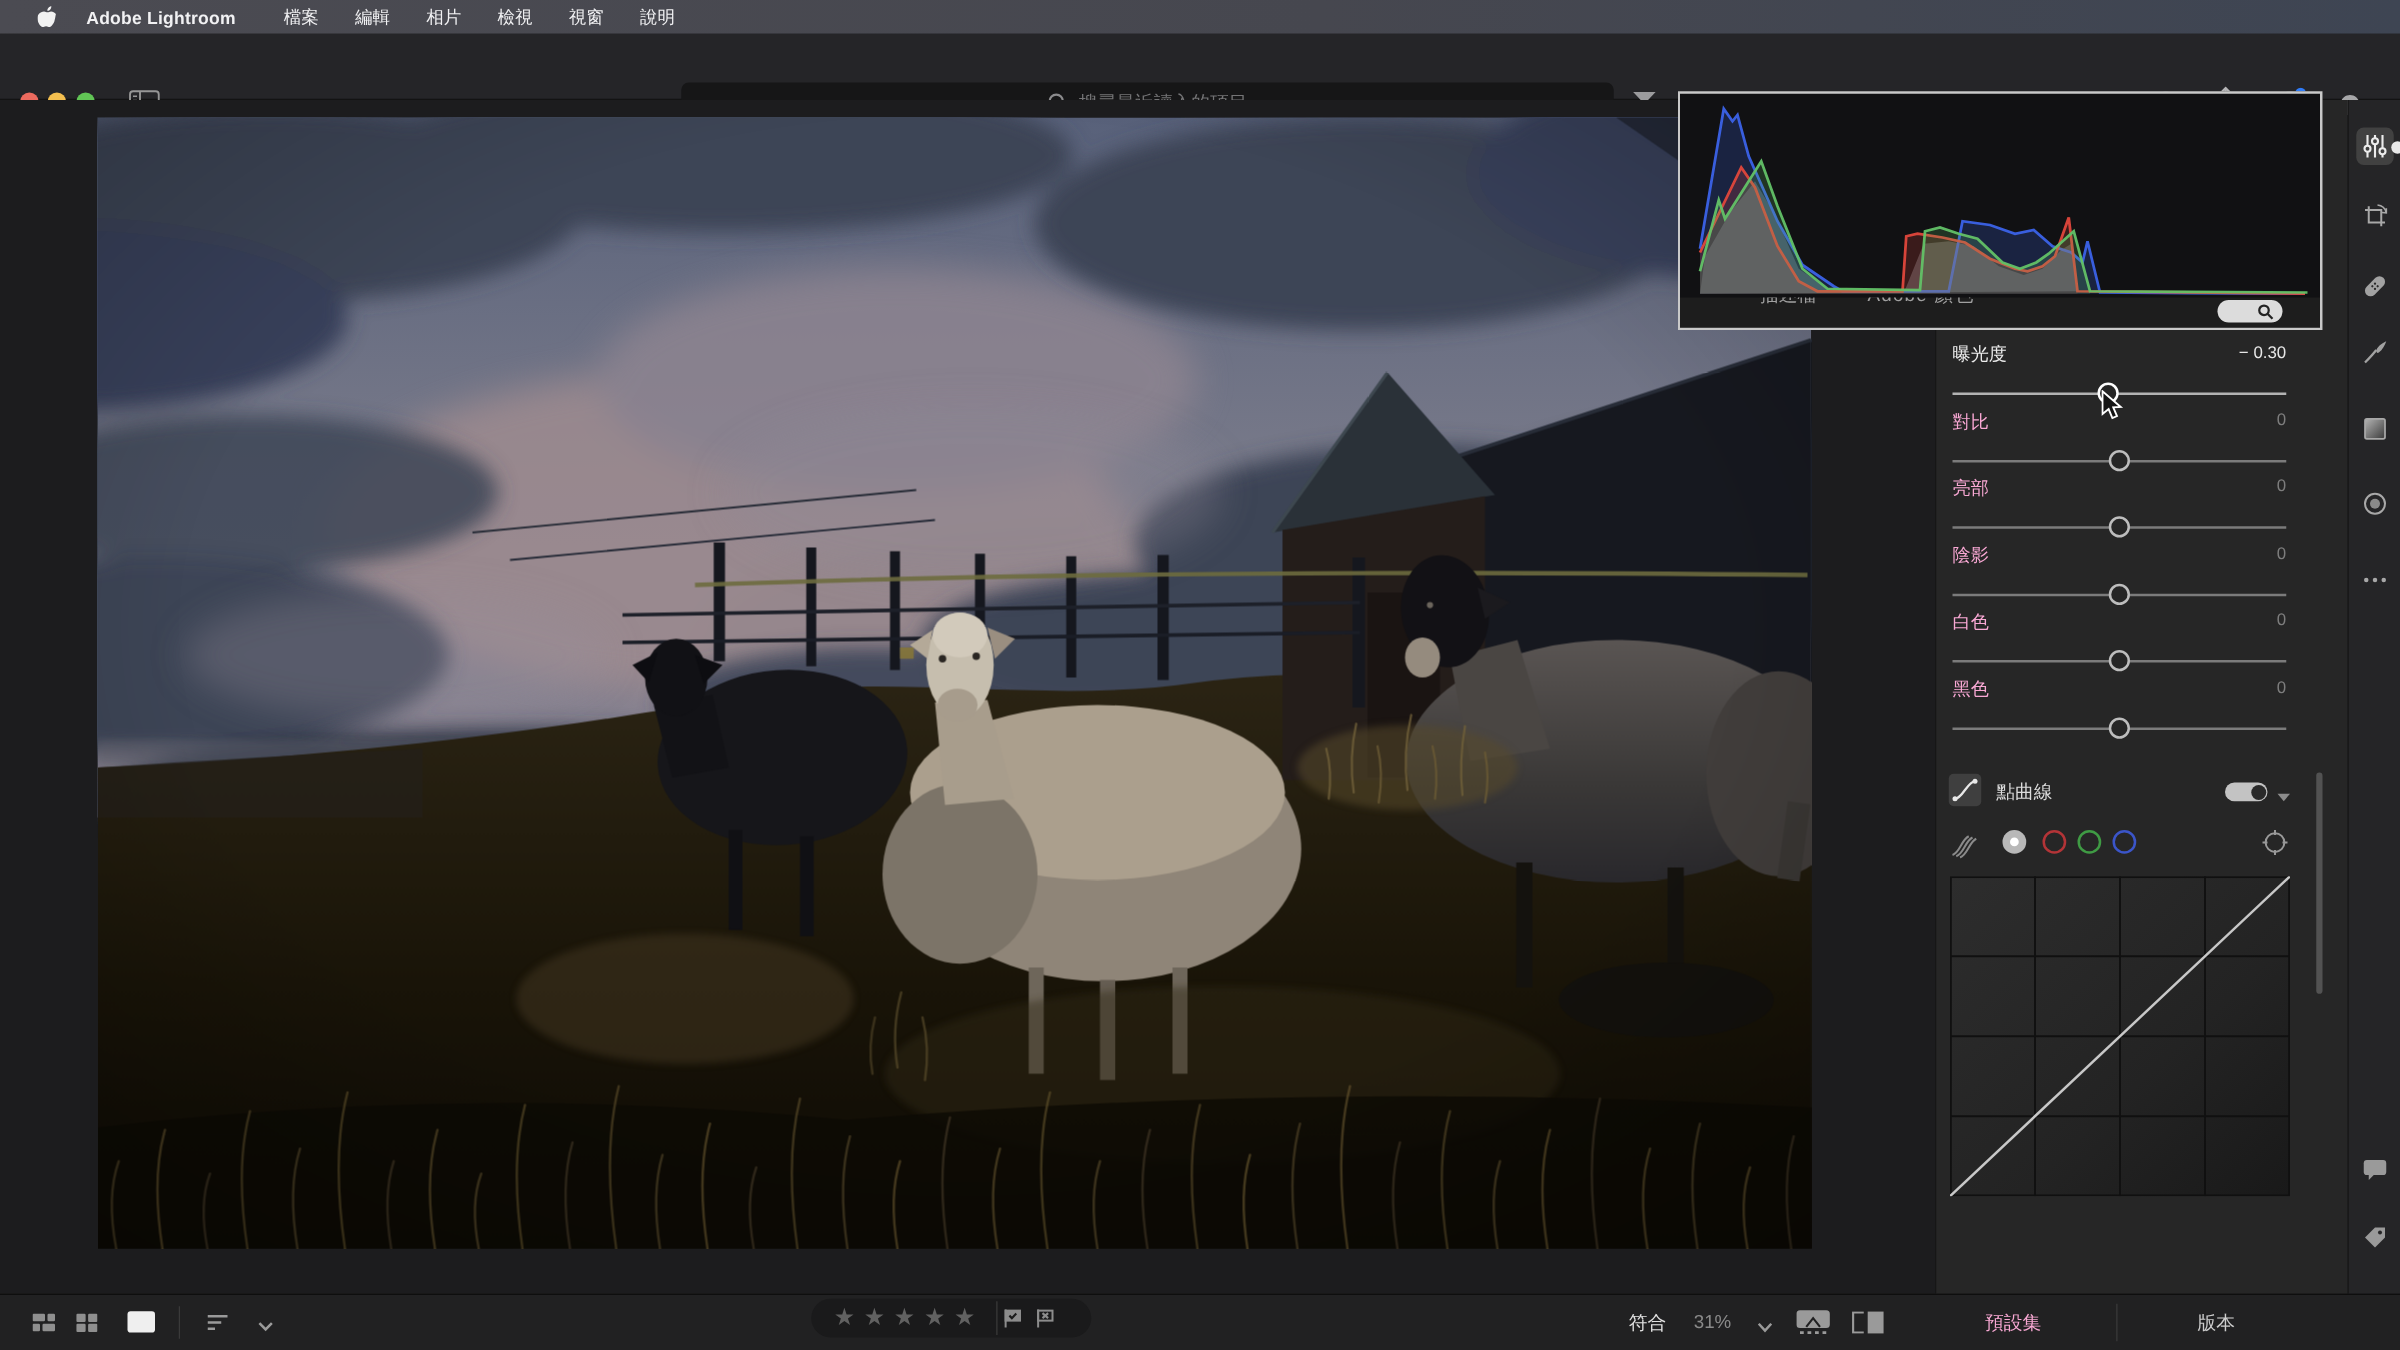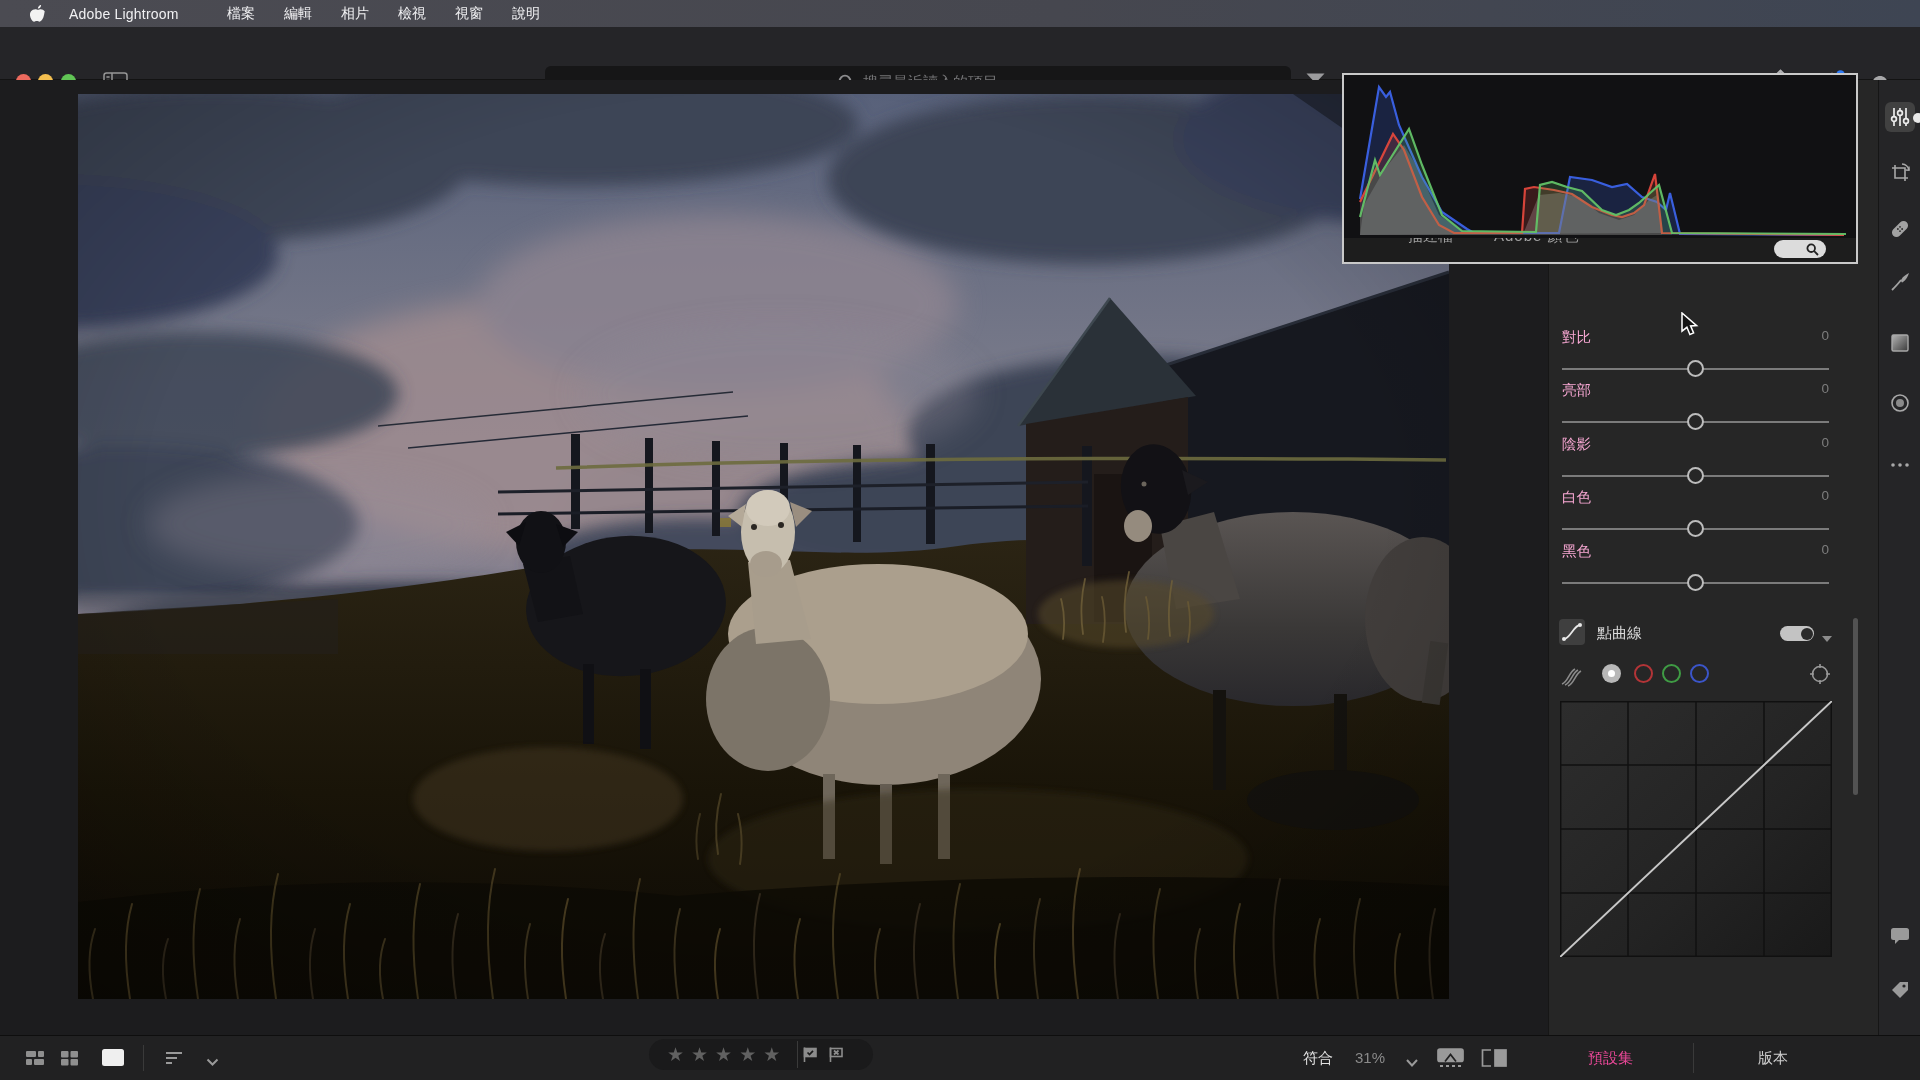--- a/index.html
+++ b/index.html
@@ -5,21 +5,21 @@
   html,body{margin:0;padding:0;background:#000;}
   *{box-sizing:border-box;}
   body{font-family:"Liberation Sans","DejaVu Sans",sans-serif;}
   .screen{position:relative;width:1920px;height:1080px;overflow:hidden;background:#1d1d1e;}
   .abs{position:absolute;}
 
   
   .menubar{position:absolute;left:0;top:0;width:1920px;height:27px;
     background:linear-gradient(90deg,#4b4b52 0%,#46474f 55%,#3e4553 100%);
     display:flex;align-items:center;color:#f1f1f3;font-size:14px;}
-  .menubar .appname{position:absolute;left:69px;font-weight:normal;letter-spacing:.2px;}
+  .menubar .appname{position:absolute;left:69px;font-weight:bold;letter-spacing:.2px;}
   .menubar .menus{position:absolute;left:227px;display:flex;gap:29px;}
   .menubar .menus span{cursor:default;font-family:Liberation Serif, serif;}
   .statusicons{position:absolute;right:0;top:0;height:27px;display:flex;align-items:center;}
 
   
   .titlebar{position:absolute;left:0;top:27px;width:1920px;height:53px;background:#252528;border-bottom:1px solid #131313;}
   .tl{position:absolute;top:47px;width:15px;height:15px;border-radius:50%;}
   .searchbar{position:absolute;left:545px;top:39px;width:746px;height:33px;background:#161617;border-radius:6px;
     display:flex;align-items:center;justify-content:center;color:#747476;font-size:15px;gap:8px;}
 
@@ -319,20 +319,27 @@
         <path d="M1280,905 q-9,-60 2,-100" stroke="#4e4226" opacity="0.7"></path>
         <path d="M1320,905 q-7,-39 2,-65" stroke="#6a5930" opacity="0.6"></path>
         <path d="M1355,905 q-8,-54 2,-90" stroke="#3a3020" opacity="0.8"></path>
       </g>
       <rect x="0" y="0" width="1371" height="905" fill="url(#vign)"></rect>
     </svg>
   </div>
 
   <div class="panel">
 
+    <div class="srow active" style="top:194px;">
+      <div class="slabel">曝光度</div>
+      <div class="svalue">− 0.30</div>
+      <div class="strack">
+          <div class="sknob" style="left:47%;"></div>
+        </div>
+    </div>
     <div class="srow" style="top:248px;">
       <div class="slabel">對比</div>
       <div class="svalue">0</div>
       <div class="strack">
           <div class="sknob" style="left:50%;"></div>
         </div>
     </div>
     <div class="srow" style="top:301px;">
       <div class="slabel">亮部</div>
       <div class="svalue">0</div>
@@ -593,21 +600,21 @@
           <path d="M3,18 H6 M9,18 H12 M15,18 H18 M21,18 H24" stroke-width="2.2"></path>
         </svg>
     </span>
     <span class="abs" style="left:1481px;top:13px;">
       <svg width="27" height="18" viewBox="0 0 27 18" fill="none" stroke="#9a9a9a" stroke-width="1.7">
           <path d="M10,1 H1.5 V17 H10"></path>
           <rect x="14" y="1" width="11" height="16" fill="#9a9a9a"></rect>
         </svg>
     </span>
 
-    <span class="abs btxt" style="left:1588px;top:13px;color:#ec4899;">預設集</span>
+    <span class="abs btxt" style="left:1588px;top:13px;color:#f9a8d4;">預設集</span>
     <span class="vdiv" style="left:1693px;top:7px;height:30px;"></span>
     <span class="abs btxt" style="left:1758px;top:13px;color:#cdcdcd;">版本</span>
   </div>
 
   <span class="abs" style="left:1681px;top:312px;z-index:50;">
     <svg width="19" height="27" viewBox="0 0 19 27">
         <path d="M1,1 L1,19.2 L5.9,15.3 L8.9,22.5 L12.6,20.9 L9.6,13.9 L15.6,13.6 Z" fill="#141414" stroke="#ffffff" stroke-width="1.5"></path>
       </svg>
   </span>
 

